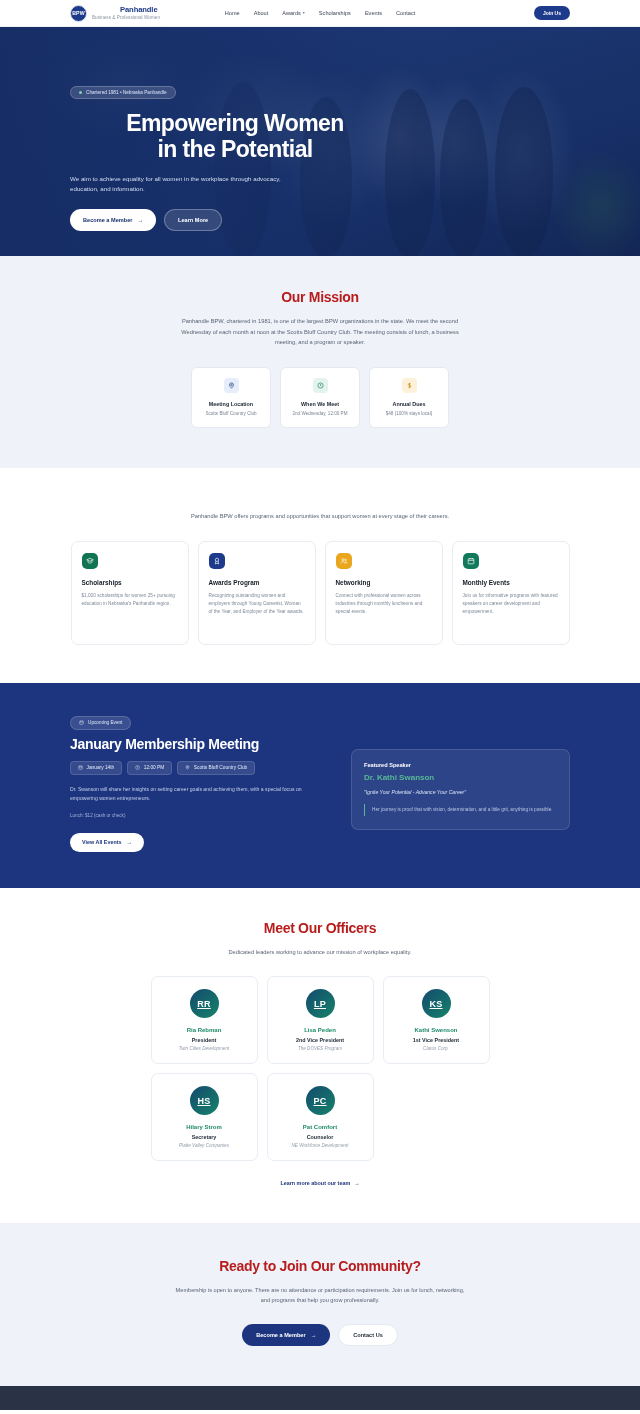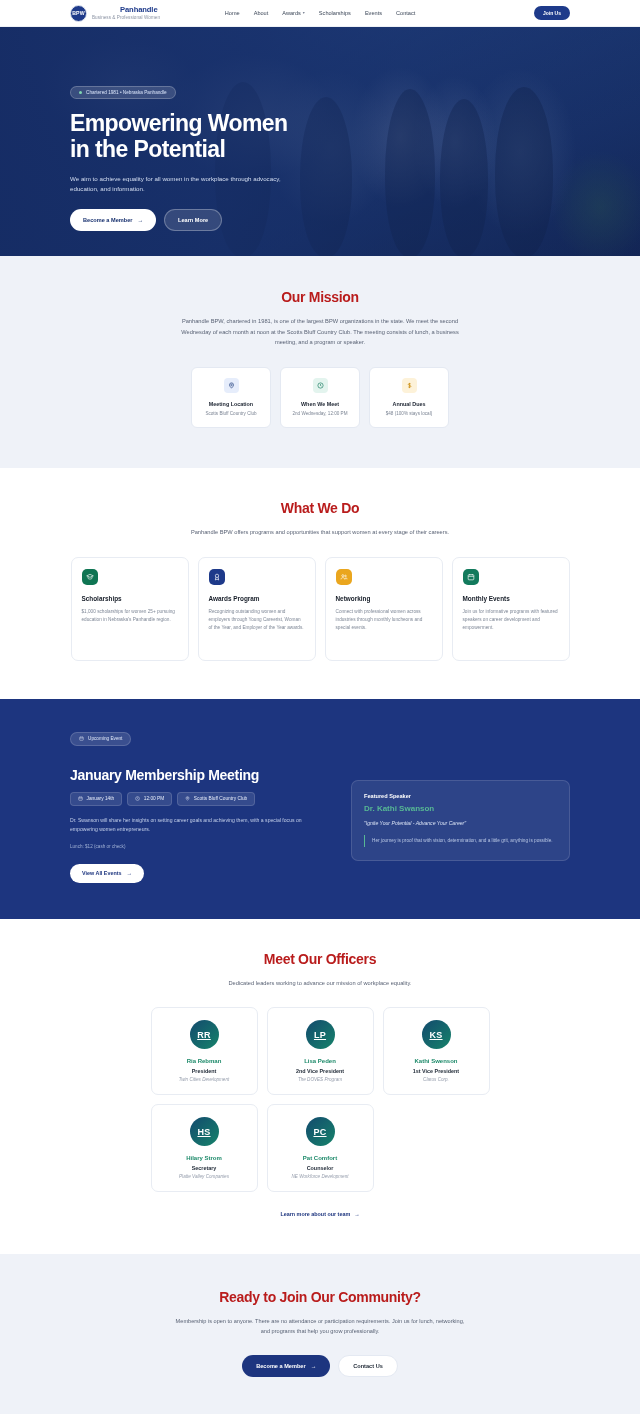--- a/index.html
+++ b/index.html
@@ -88,21 +88,21 @@
     display: inline-flex; align-items: center; gap: 4px;
     background: rgba(255,255,255,.14);
     border: 1px solid rgba(255,255,255,.22);
     color: #dbe6fb; font-size: 4.7px;
     padding: 3px 8px; border-radius: 20px;
   }
   .badge-dot { width: 3px; height: 3px; border-radius: 50%; background: #7fd6b0; display: inline-block; }
   .hero-title {
     margin-top: 12px;
     font-size: 23px; line-height: 1.12; font-weight: 700;
-    color: #ffffff; letter-spacing: -.6px; max-width: 330px;
+    color: #ffffff; letter-spacing: -.6px; max-width: 330px; text-align: center;
   }
   .hero-sub {
     margin-top: 11px; max-width: 215px;
     font-size: 6.2px; line-height: 1.62; color: #d5dff2;
   }
   .hero-actions { margin-top: 15px; display: flex; gap: 8px; }
   .btn {
     font-family: inherit; cursor: pointer; border: none;
     display: inline-flex; align-items: center; gap: 5px;
     border-radius: 20px; font-weight: 600; white-space: nowrap;
@@ -152,21 +152,21 @@
   .what-ttl { font-size: 6.4px; font-weight: 700; color: #151c27; }
   .what-desc { margin-top: 6px; font-size: 4.7px; line-height: 1.72; color: #7e8796; }
 
   
   .event { background: #1d357f; padding: 28px 70px 36px; color: #fff; }
   .ev-badge {
     display: inline-flex; align-items: center; gap: 4px;
     background: rgba(255,255,255,.13); border: 1px solid rgba(255,255,255,.16);
     color: #e2eaf9; font-size: 4.7px; padding: 3.5px 8px; border-radius: 20px;
   }
-  .ev-body { display: flex; gap: 27px; margin-top: 21px; }
+  .ev-body { display: flex; gap: 27px; margin-top: 6px; }
   .ev-left { flex: 1; }
   .ev-title { font-size: 14px; font-weight: 700; letter-spacing: -.3px; }
   .ev-chips { display: flex; gap: 5px; margin-top: 9px; flex-wrap: wrap; }
   .chip {
     display: inline-flex; align-items: center; gap: 3.5px;
     background: rgba(255,255,255,.11); border: 1px solid rgba(255,255,255,.14);
     font-size: 4.8px; color: #e6ecf9; padding: 3.5px 7px; border-radius: 4px;
   }
   .ev-desc { margin-top: 10px; font-size: 5.1px; line-height: 1.75; color: #c4d0ea; max-width: 235px; }
   .ev-lunch { margin-top: 10px; font-size: 4.6px; color: #9fb0d4; }
@@ -314,21 +314,20 @@
             <path d="M12 3v18M16.5 7.2c-.9-1.2-2.6-1.9-4.5-1.9-2.5 0-4.2 1.2-4.2 3s1.6 2.6 4.4 3.2c2.9.6 4.6 1.5 4.6 3.4 0 2-1.9 3.2-4.6 3.2-2.2 0-4-.8-4.9-2.1"></path>
           </svg>
       </div>
       <div class="info-ttl">Annual Dues</div>
       <div class="info-val">$48 (100% stays local)</div>
     </div>
   </div>
 </section>
 
 <section class="what">
-  <h2 class="sec-title">What We Do</h2>
   <p class="sec-sub">Panhandle BPW offers programs and opportunities that support women at every stage of their careers.</p>
   <div class="what-cards">
     <div class="what-card">
       <div class="what-ico bg-green">
         <svg width="8" height="8" viewBox="0 0 24 24" fill="none" stroke="currentColor" stroke-width="2">
             <path d="M2 8.5 12 4l10 4.5L12 13 2 8.5z"></path>
             <path d="M6 10.8v4.4c0 1.6 2.7 3 6 3s6-1.4 6-3v-4.4"></path>
           </svg>
       </div>
       <div class="what-ttl">Scholarships</div>

